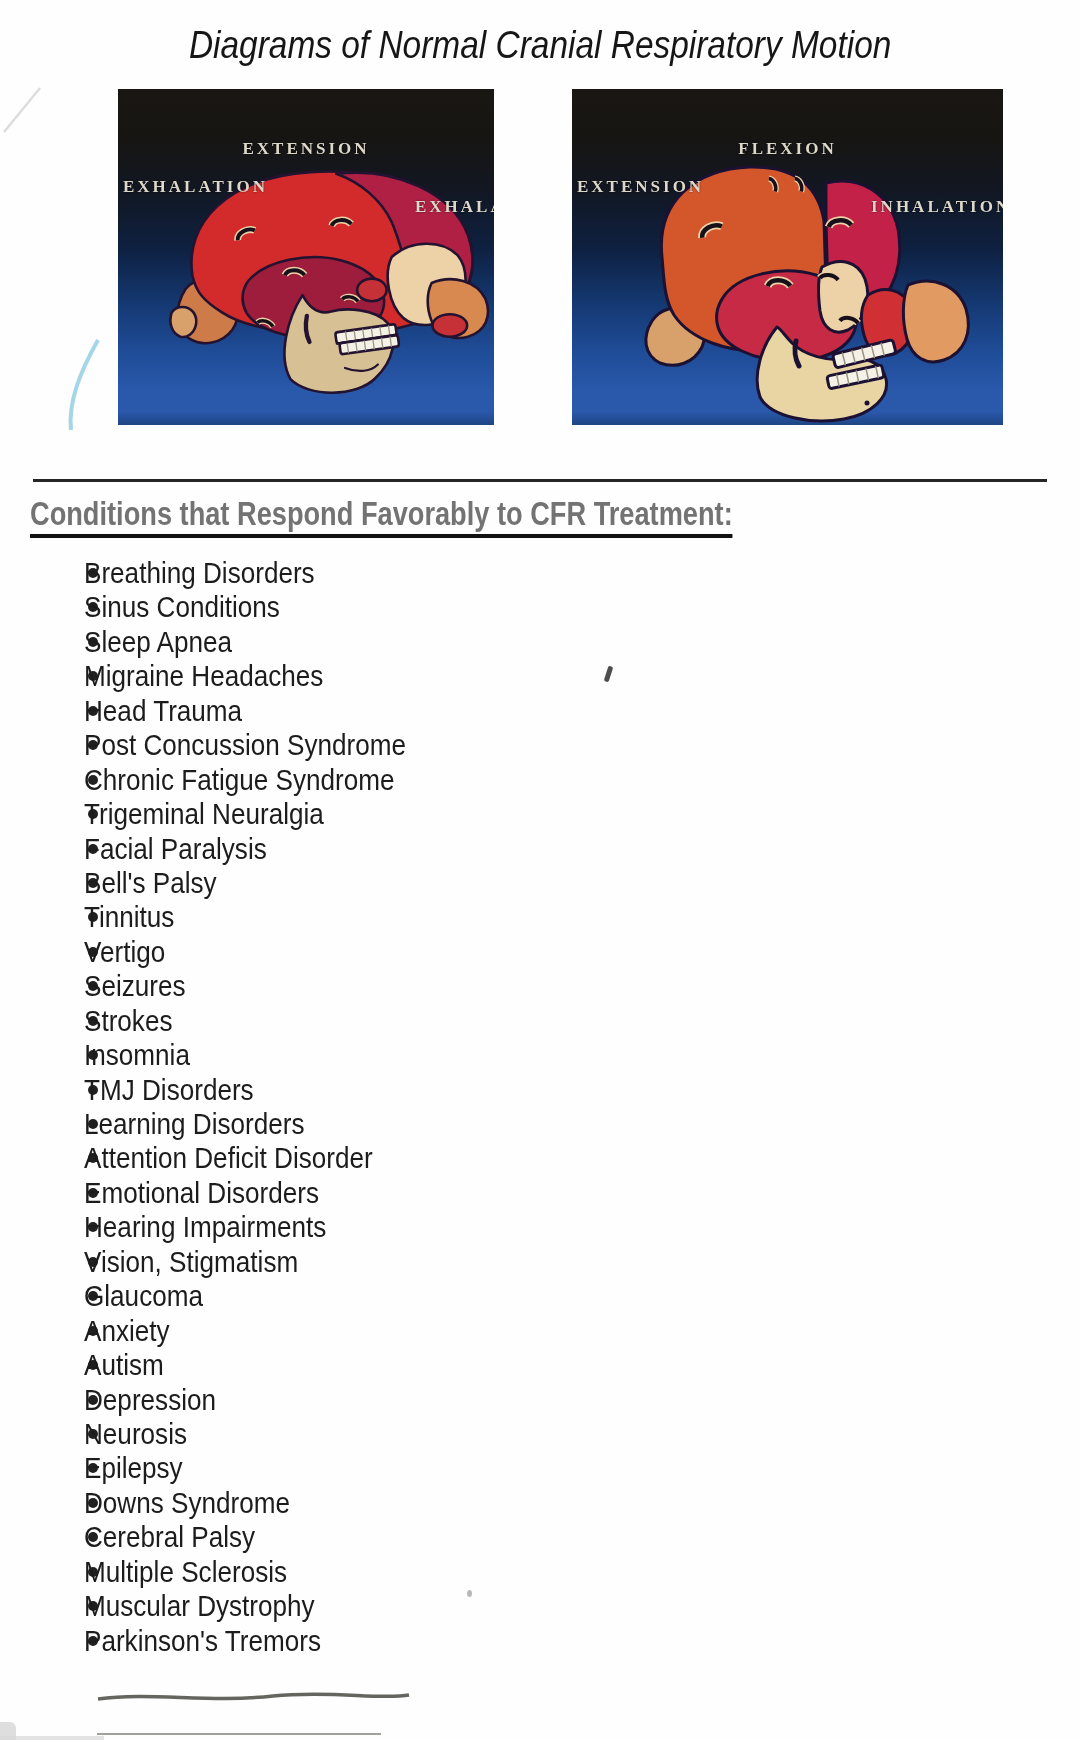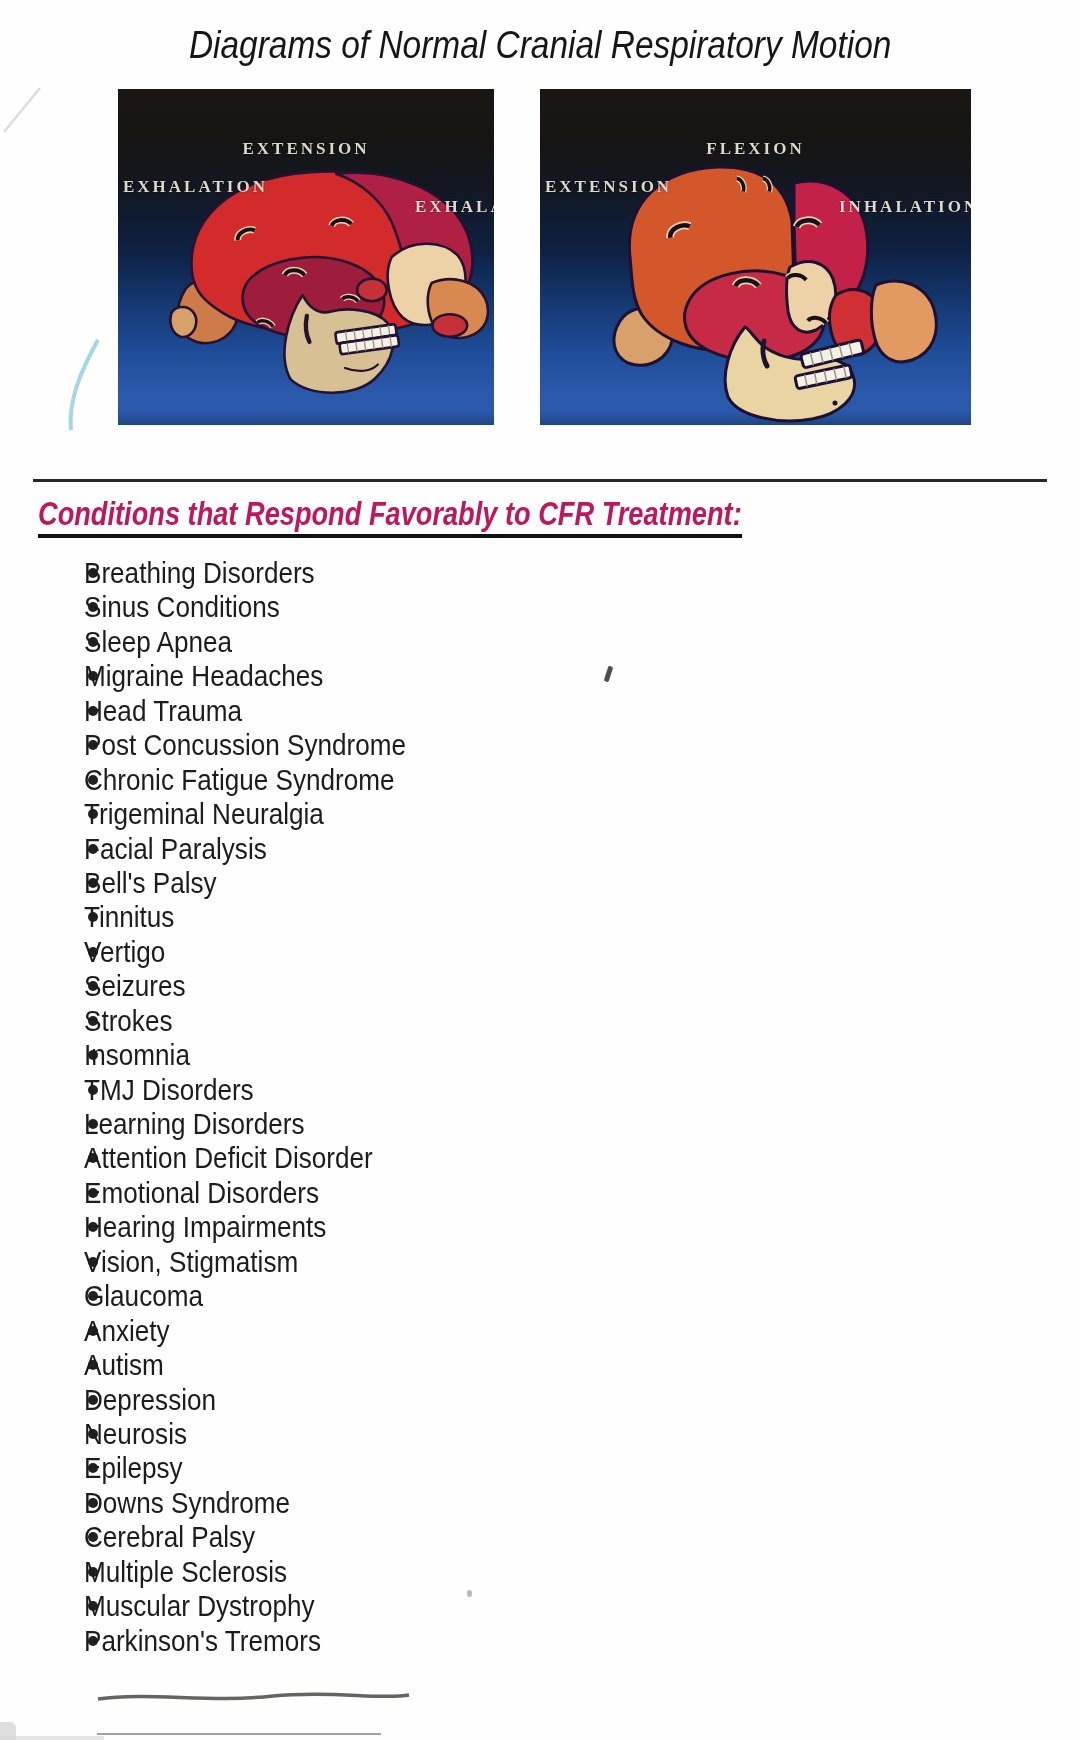--- a/index.html
+++ b/index.html
@@ -11,36 +11,36 @@
              font-size:38px;font-style:italic;font-weight:400;color:#161616;
              letter-spacing:0px;white-space:nowrap;}
   .doc-title .squish{display:inline-block;transform:scaleX(.88);transform-origin:50% 50%;}
 
   
   .panel{position:absolute;top:89px;height:336px;
          background:linear-gradient(180deg,#1a1713 0%,#171512 14%,#121722 30%,#0e2142 48%,
                      #153a75 65%,#1f4c97 78%,#2a58ab 90%,#2a58ab 96%,#1e4684 100%);
          overflow:hidden;}
   .panel.left{left:118px;width:376px;}
-  .panel.right{left:540px;width:431px;}
+  .panel.right{left:572px;width:431px;}
   .panel svg{position:absolute;left:0;top:0;width:100%;height:100%;}
   .skull-label{position:absolute;font-family:"Liberation Serif", serif;font-weight:700;
                font-size:17px;letter-spacing:3px;color:#ded8ca;white-space:nowrap;
                text-shadow:0 0 2px rgba(0,0,0,.6);}
   .lbl-top{top:50px;left:0;width:100%;text-align:center;}
   .lbl-side{top:88px;left:5px;}
   .lbl-front{top:108px;left:297px;}
   .panel.right .lbl-front{left:299px;}
 
   
   .rule{position:absolute;left:33px;top:479px;width:1014px;height:3px;background:#262626;}
 
   
-  .cond-heading{position:absolute;left:38px;top:494px;font-size:34px;font-weight:700;
-                color:#be185d;white-space:nowrap;font-style:italic;}
+  .cond-heading{position:absolute;left:30px;top:494px;font-size:34px;font-weight:700;
+                color:#737373;white-space:nowrap;}
   .cond-heading .squish{display:inline-block;transform:scaleX(.8);transform-origin:0 50%;
                 border-bottom:4px solid #111;padding-bottom:1px;}
 
   
   .cond-list{position:absolute;left:0;top:556px;margin:0;padding:0;list-style:none;width:700px;}
   .cond-list li{position:relative;height:34.45px;padding-left:84px;white-space:nowrap;}
   .cond-list li::before{content:"";position:absolute;left:88px;top:12px;width:10px;height:10px;
                         border-radius:50%;background:#202020;}
   .cond-list .li-text{display:inline-block;font-size:29px;line-height:34.45px;color:#1c1c1c;
                       transform:scaleX(.9);transform-origin:0 50%;}

